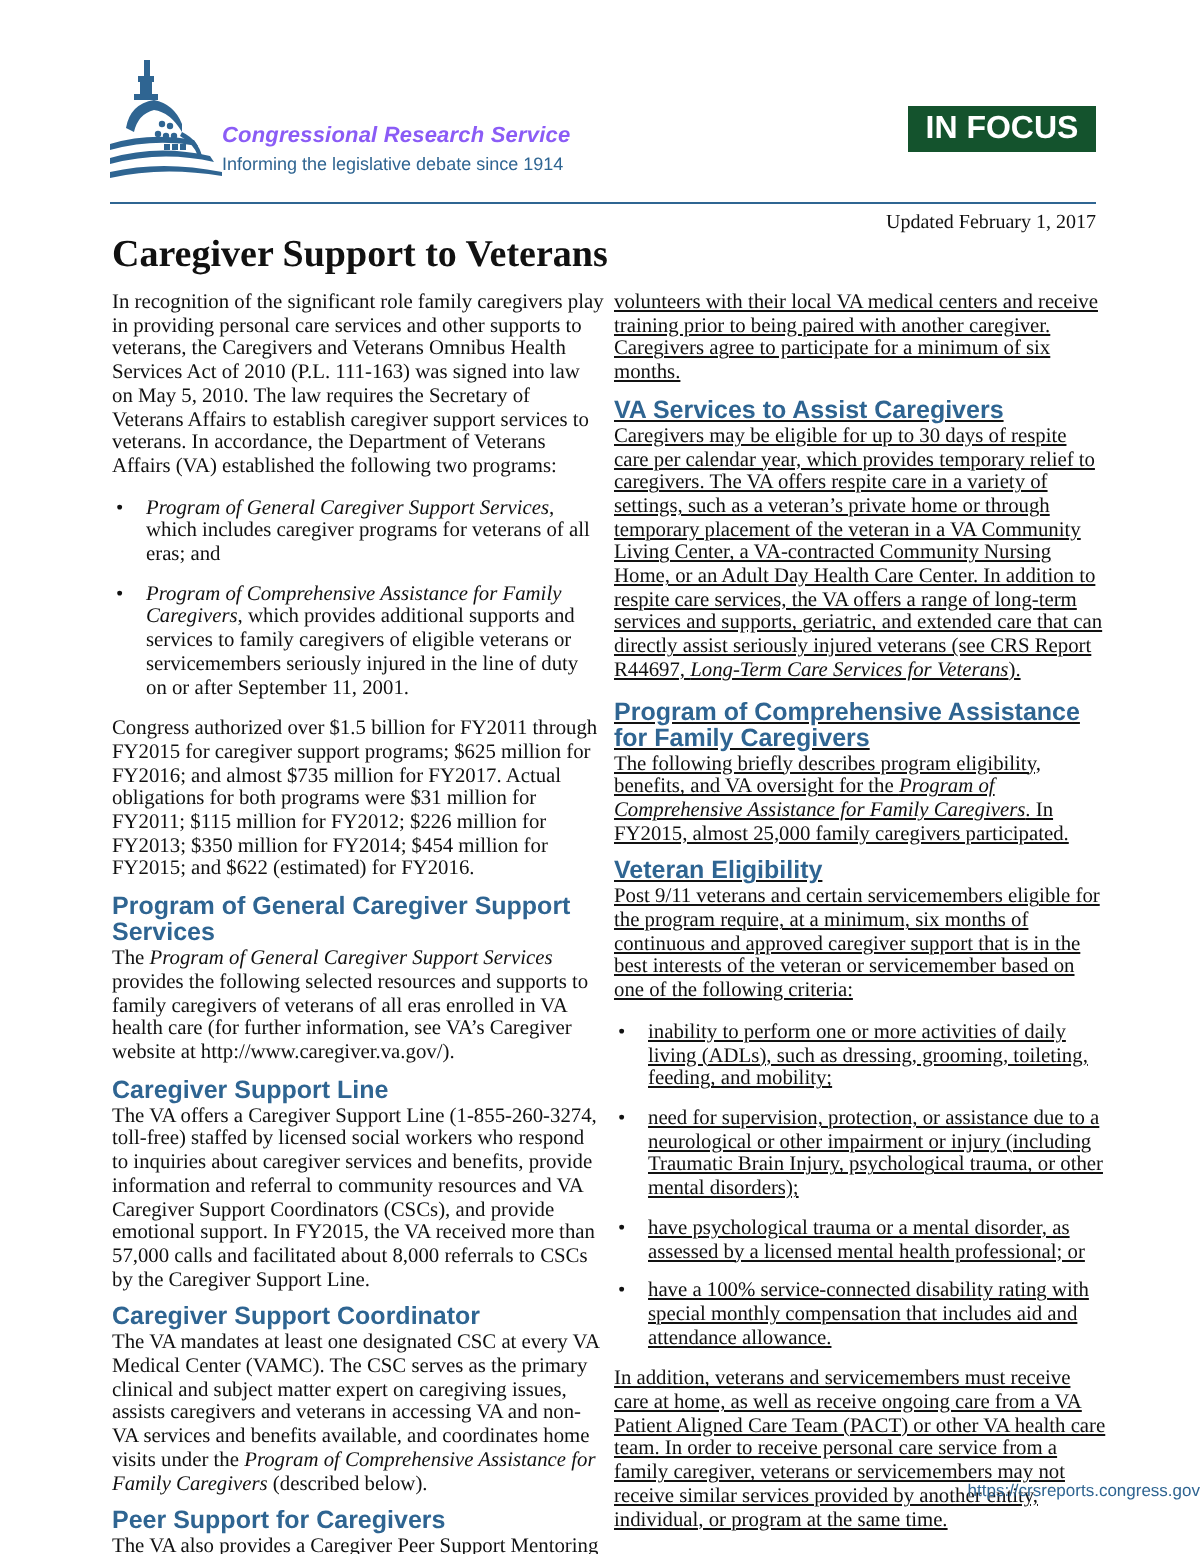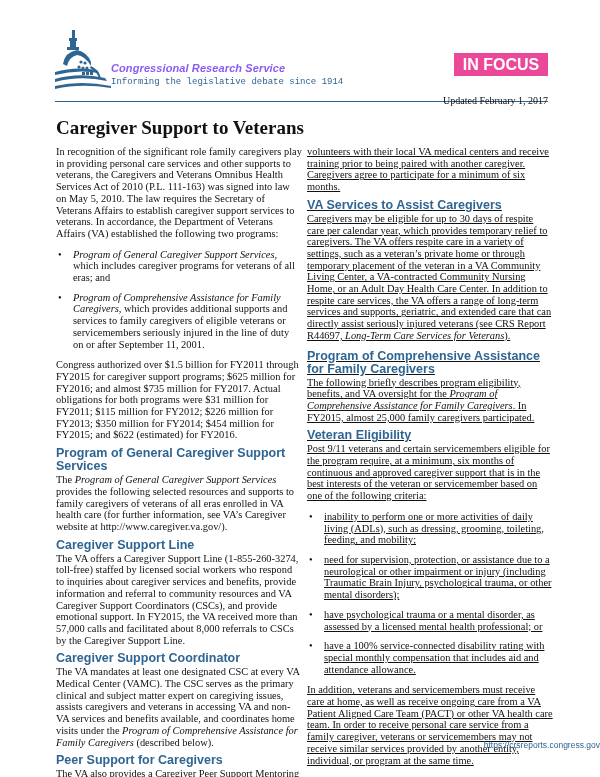--- a/index.html
+++ b/index.html
@@ -1,23 +1,23 @@
 <!DOCTYPE html>
 <html><head>
 <meta charset="utf-8">
 <style>
   html, body { margin: 0; padding: 0; }
   body { width: 600px; height: 777px; background: #ffffff; position: relative; overflow: hidden; font-family: "Liberation Serif", serif; color: #111; }
   .header { position: absolute; left: 0; top: 0; width: 600px; height: 110px; }
   .logo-svg { position: absolute; left: 55px; top: 30px; }
   .crs-name { position: absolute; left: 111px; top: 62px; font-family: "Liberation Sans", sans-serif; font-weight: bold; font-style: italic; font-size: 11px; color: #8b5cf6; letter-spacing: 0.1px; }
-  .crs-tag { position: absolute; left: 111px; top: 77px; font-family: Liberation Mono, monospace; font-size: 9px; color: #2f6592; text-align: right; }
-  .infocus { position: absolute; left: 454px; top: 53px; width: 94px; height: 23px; background: #ec4899; color: #fff; font-family: "Liberation Sans", sans-serif; font-weight: bold; font-size: 16px; line-height: 23px; text-align: center; }
+  .crs-tag { position: absolute; left: 111px; top: 77px; font-family: Liberation Sans, sans-serif; font-size: 9px; color: #2f6592; text-align: right; }
+  .infocus { position: absolute; left: 454px; top: 53px; width: 94px; height: 23px; background: #14532d; color: #fff; font-family: "Liberation Sans", sans-serif; font-weight: bold; font-size: 16px; line-height: 23px; text-align: center; }
   .rule { position: absolute; left: 55px; top: 101px; width: 493px; height: 1px; background: #2f6592; }
-  .updated { position: absolute; right: 52px; top: 95px; font-size: 10px; color: #111; }
+  .updated { position: absolute; right: 52px; top: 106px; font-size: 10px; color: #111; }
   .title { position: absolute; left: 56px; top: 117px; font-size: 19px; font-weight: bold; margin: 0; }
   .col { position: absolute; top: 146px; width: 246px; font-size: 10.4px; line-height: 11.7px; }
   .col.left { left: 56px; }
   .col.right { left: 307px; text-decoration: underline; }
   .col p { margin: 0 0 9px 0; }
   .col h2 { font-family: "Liberation Sans", sans-serif; font-weight: bold; color: #2f6592; font-size: 12.5px; line-height: 13px; margin: 6px 0 1px 0; }
   .col ul { margin: 0 0 9px 0; padding: 0; list-style: none; }
   .col li { position: relative; padding-left: 17px; margin-bottom: 8px; }
   .col li::before { content: "\2022"; position: absolute; left: 2px; top: 0; }
   .col p.tight { margin-bottom: 0; }

